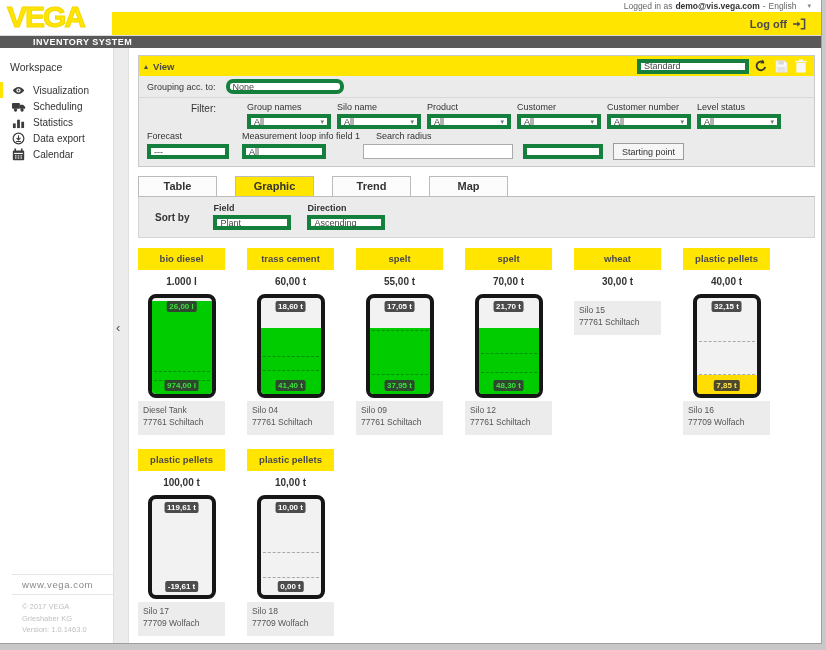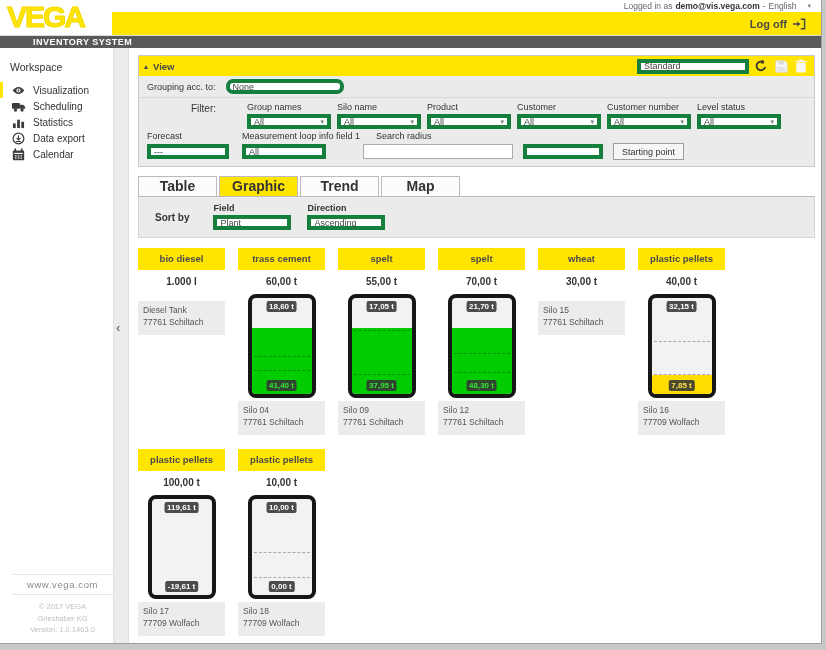--- a/index.html
+++ b/index.html
@@ -27,21 +27,21 @@
                   position:relative;flex:none;}
   .collapse-chevron{position:absolute;top:272px;left:2px;color:#555;font-size:13px;cursor:pointer;}
   main{flex:1;background:#fff;padding:7px 6px 0 9px;position:relative;overflow:hidden;}
 
   
   .side-head{padding:13px 0 9px 10px;font-size:10.5px;color:#333;}
   .side-item{display:flex;align-items:center;height:16px;padding-left:8px;border-left:3px solid transparent;
              font-size:10px;color:#333;cursor:pointer;text-align:right;}
   .side-item.active{border-left-color:#ffe500;}
   .s-icon{width:15px;margin-right:7px;display:inline-flex;justify-content:center;}
-  .side-foot{position:absolute;left:12px;right:0;bottom:8px;text-align:center;}
+  .side-foot{position:absolute;left:12px;right:0;bottom:8px;}
   .side-site{border-top:1px solid #e5e5e5;border-bottom:1px solid #e5e5e5;padding:4px 10px;font-size:9.5px;
              color:#8a8a8a;letter-spacing:.6px;cursor:pointer;}
   .side-copy{padding:6px 10px 0 10px;font-size:7.5px;color:#c0c0c0;line-height:1.5;}
 
   
   .sel{background:#fff;border:4px solid #15803d;height:15px;display:flex;align-items:center;
        font-size:9px;color:#444;padding:0 3px;cursor:pointer;box-sizing:border-box;}
   .sel-v{flex:1;overflow:hidden;white-space:nowrap;}
   .sel-caret{font-size:7px;color:#777;margin-left:2px;}
 
@@ -63,31 +63,31 @@
   .row3{padding:1px 0 6px 8px;}
   .r3-labels{display:flex;font-size:9px;color:#333;margin-bottom:2px;}
   .r3-ctrls{display:flex;align-items:center;}
   .inp{background:#fff;border:1px solid #ababab;height:15px;width:150px;font-size:9px;padding:0 3px;
        box-sizing:border-box;font-family:"Liberation Sans",sans-serif;}
   .btn{background:#f6f6f6;border:1px solid #9c9c9c;height:17px;font-size:9px;color:#333;padding:0 8px;
        font-family:"Liberation Sans",sans-serif;cursor:pointer;}
 
   
   .tabbar{display:flex;margin-top:9px;border-bottom:1px solid #bbb;}
-  .tab{width:77px;height:19px;line-height:19px;text-align:center;font-size:14px;font-weight:bold;color:#333;
-       background:#fcfcfc;border:1px solid #bbb;border-bottom:none;margin-right:2px;cursor:pointer;}
+  .tab{width:77px;height:19px;line-height:19px;text-align:center;font-size:11px;font-weight:bold;color:#333;
+       background:#fcfcfc;border:1px solid #bbb;border-bottom:none;margin-right:18px;cursor:pointer;}
   .tab.active{background:#ffe500;}
   .sortrow{background:#ebebeb;border:1px solid #d5d5d5;border-top:none;padding:6px 0 7px 16px;display:flex;}
   .sort-word{font-size:10px;font-weight:bold;color:#333;margin-right:24px;padding-top:9px;}
   .sort-col .f-label{font-weight:bold;}
   .sort-col .sel{width:78px;}
   .sort-col{margin-right:16px;}
 
   
-  .cards{display:flex;flex-wrap:wrap;gap:14px 13px;margin-top:10px;}
+  .cards{display:flex;flex-wrap:wrap;gap:14px 22px;margin-top:10px;}
   .card{width:87px;cursor:pointer;}
   .card-h{height:22px;background:#ffe500;text-align:center;line-height:22px;font-weight:bold;font-size:9.5px;color:#4a4a4a;}
   .card-cap{height:24px;line-height:24px;text-align:center;font-weight:bold;font-size:10px;color:#333;}
   .silo-wrap{height:100px;display:flex;justify-content:center;}
   .silo{width:60px;height:96px;border:4px solid #161616;border-radius:8px;background:#f2f2f2;position:relative;
         overflow:hidden;box-sizing:content-box;}
   .fill{position:absolute;left:0;right:0;bottom:0;}
   .dash{position:absolute;left:2px;right:2px;border-top:1px dashed rgba(0,0,0,0.30);}
   .badge{position:absolute;left:50%;transform:translateX(-50%);background:rgba(52,52,52,0.88);font-size:8px;
          font-weight:bold;padding:1px 3px;border-radius:2px;white-space:nowrap;}
@@ -341,20 +341,29 @@
             <span class="sel-v">Ascending</span>
                 <span class="sel-caret"></span>
           </div>
         </div>
       </div>
 
       <div class="cards" id="cards">
             <div class="card">
               <div class="card-h">bio diesel</div>
               <div class="card-cap">1.000 l</div>
+              <div class="silo-wrap">
+                <div class="silo">
+                  <div class="fill" style="height:97%;background:#00cc00;"></div>
+                  <div class="dash" style="top:76%;"></div>
+                  <div class="dash" style="top:85%;"></div>
+                  <span class="badge top" style="color:#3ae03a;">26,00 l</span>
+                  <span class="badge bot" style="color:#3ae03a;">974,00 l</span>
+                </div>
+              </div>
               <div class="card-f">
                 <div>Diesel Tank</div>
                 <div>77761 Schiltach</div>
               </div>
             </div>
             <div class="card">
               <div class="card-h">trass cement</div>
               <div class="card-cap">60,00 t</div>
               <div class="silo-wrap">
                 <div class="silo">

